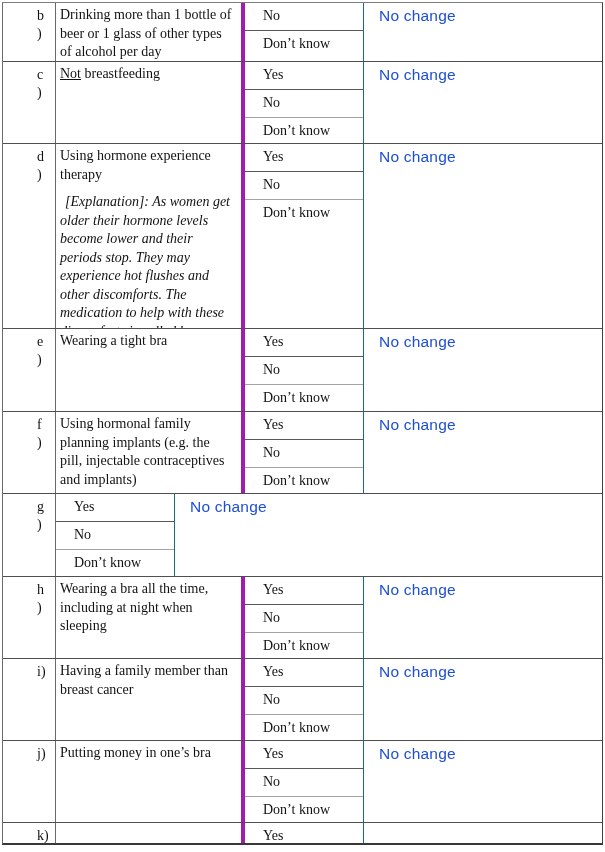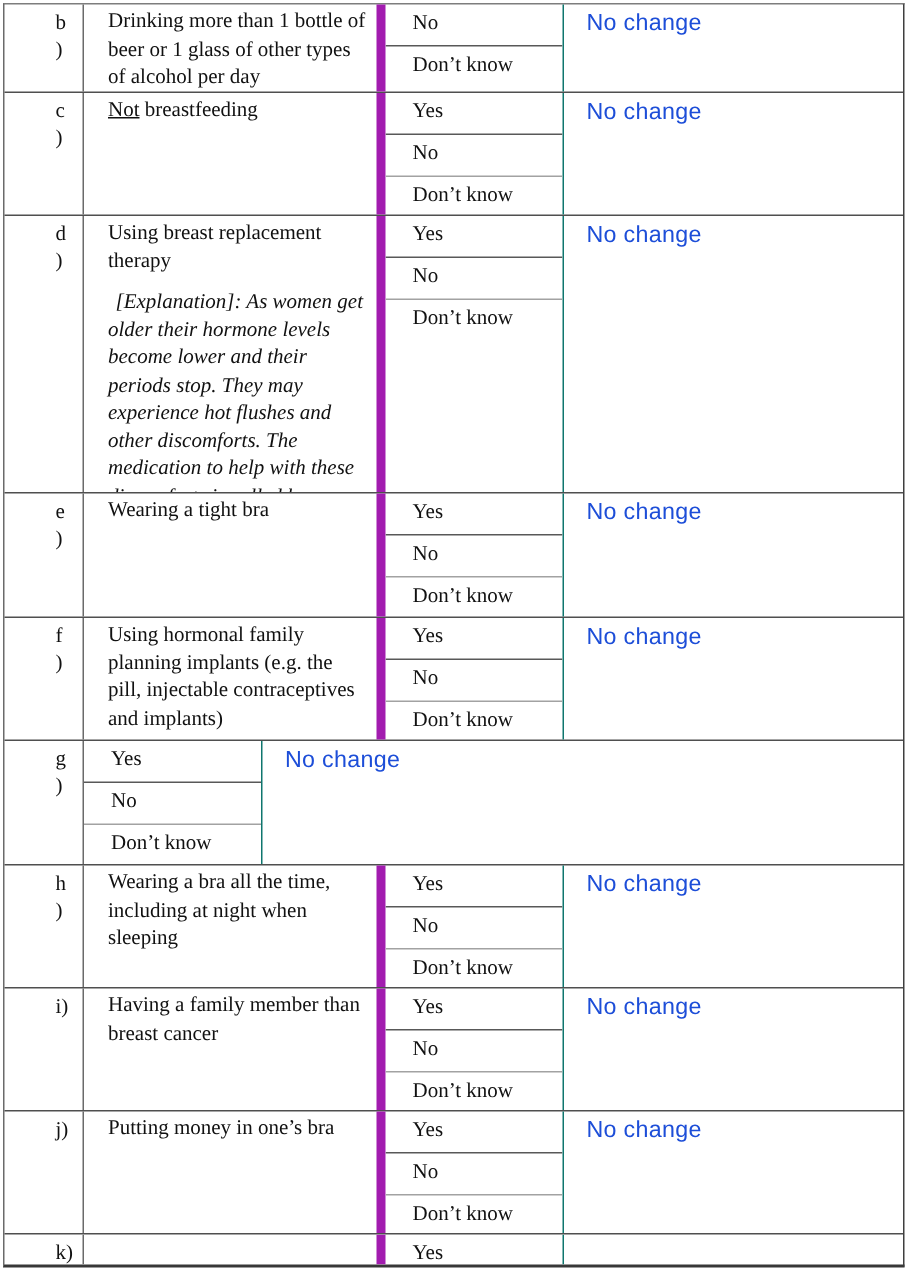--- a/index.html
+++ b/index.html
@@ -27,23 +27,23 @@
   .cell{box-sizing:border-box;overflow:hidden;}
   .c-letter{
     width:53px;flex:0 0 53px;
     border-right:1px solid #6a6a6a;
     padding:4px 2px 0 34px;
     font-size:14px;line-height:18px;
     white-space:pre-line;
   }
   .c-desc{
     width:189px;flex:0 0 189px;
-    border-right:6px solid #a21caf;
+    border-right:4px solid #a21caf;
     padding:3px 6px 0 4px;
-    font-size:14px;line-height:18.5px;margin-left:12px;
+    font-size:14px;line-height:18.5px;
   }
   .c-desc .expl{
     font-style:italic;
     margin-top:9px;
     text-indent:5px;
   }
   .c-desc .u{text-decoration:underline;font-family:Liberation Serif, serif;}
   .c-opts{
     width:119px;flex:0 0 119px;
     border-right:1px solid #0f766e;
@@ -107,21 +107,21 @@
         <div class="opt b2">No</div>
         <div class="opt fill">Don’t know</div>
       </div>
       <div class="cell c-ans">No change</div>
     </div>
 
     <div class="row r-d">
       <div class="cell c-letter">d
 )</div>
       <div class="cell c-desc">
-        <div>Using breast replacement therapy</div>
+        <div>Using hormone experience therapy</div>
         <div class="expl">[Explanation]: As women get older their hormone levels become lower and their periods stop. They may experience hot flushes and other discomforts. The medication to help with these discomforts is called hormone replacement therapy</div>
       </div>
       <div class="cell c-opts">
         <div class="opt b1">Yes</div>
         <div class="opt b2">No</div>
         <div class="opt fill">Don’t know</div>
       </div>
       <div class="cell c-ans">No change</div>
     </div>
 

